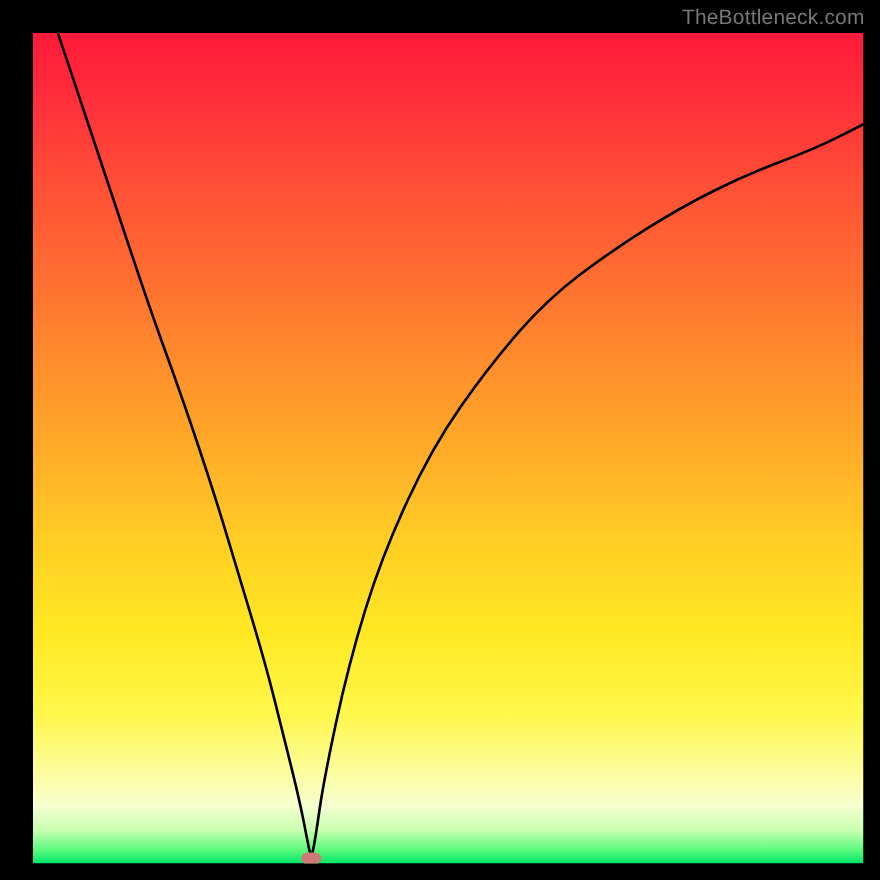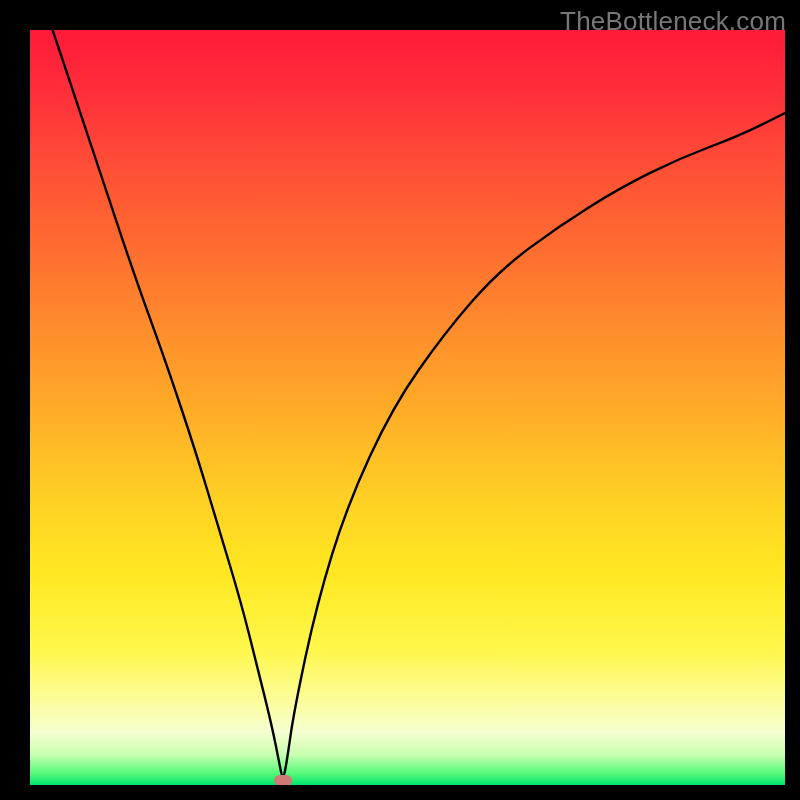--- a/index.html
+++ b/index.html
@@ -9,21 +9,21 @@
     background: #000;
     position: relative;
     font-family: Arial, Helvetica, sans-serif;
     overflow: hidden;
   }
   .watermark {
     position: absolute;
     top: 6px;
     right: 14px;
     color: #777;
-    font-size: 26px;
+    font-size: 19px;
     z-index: 10;
     letter-spacing: 0.2px;
   }
   .plot {
     position: absolute;
     left: 30px;
     top: 30px;
     width: 755px;
     height: 755px;
     overflow: hidden;

